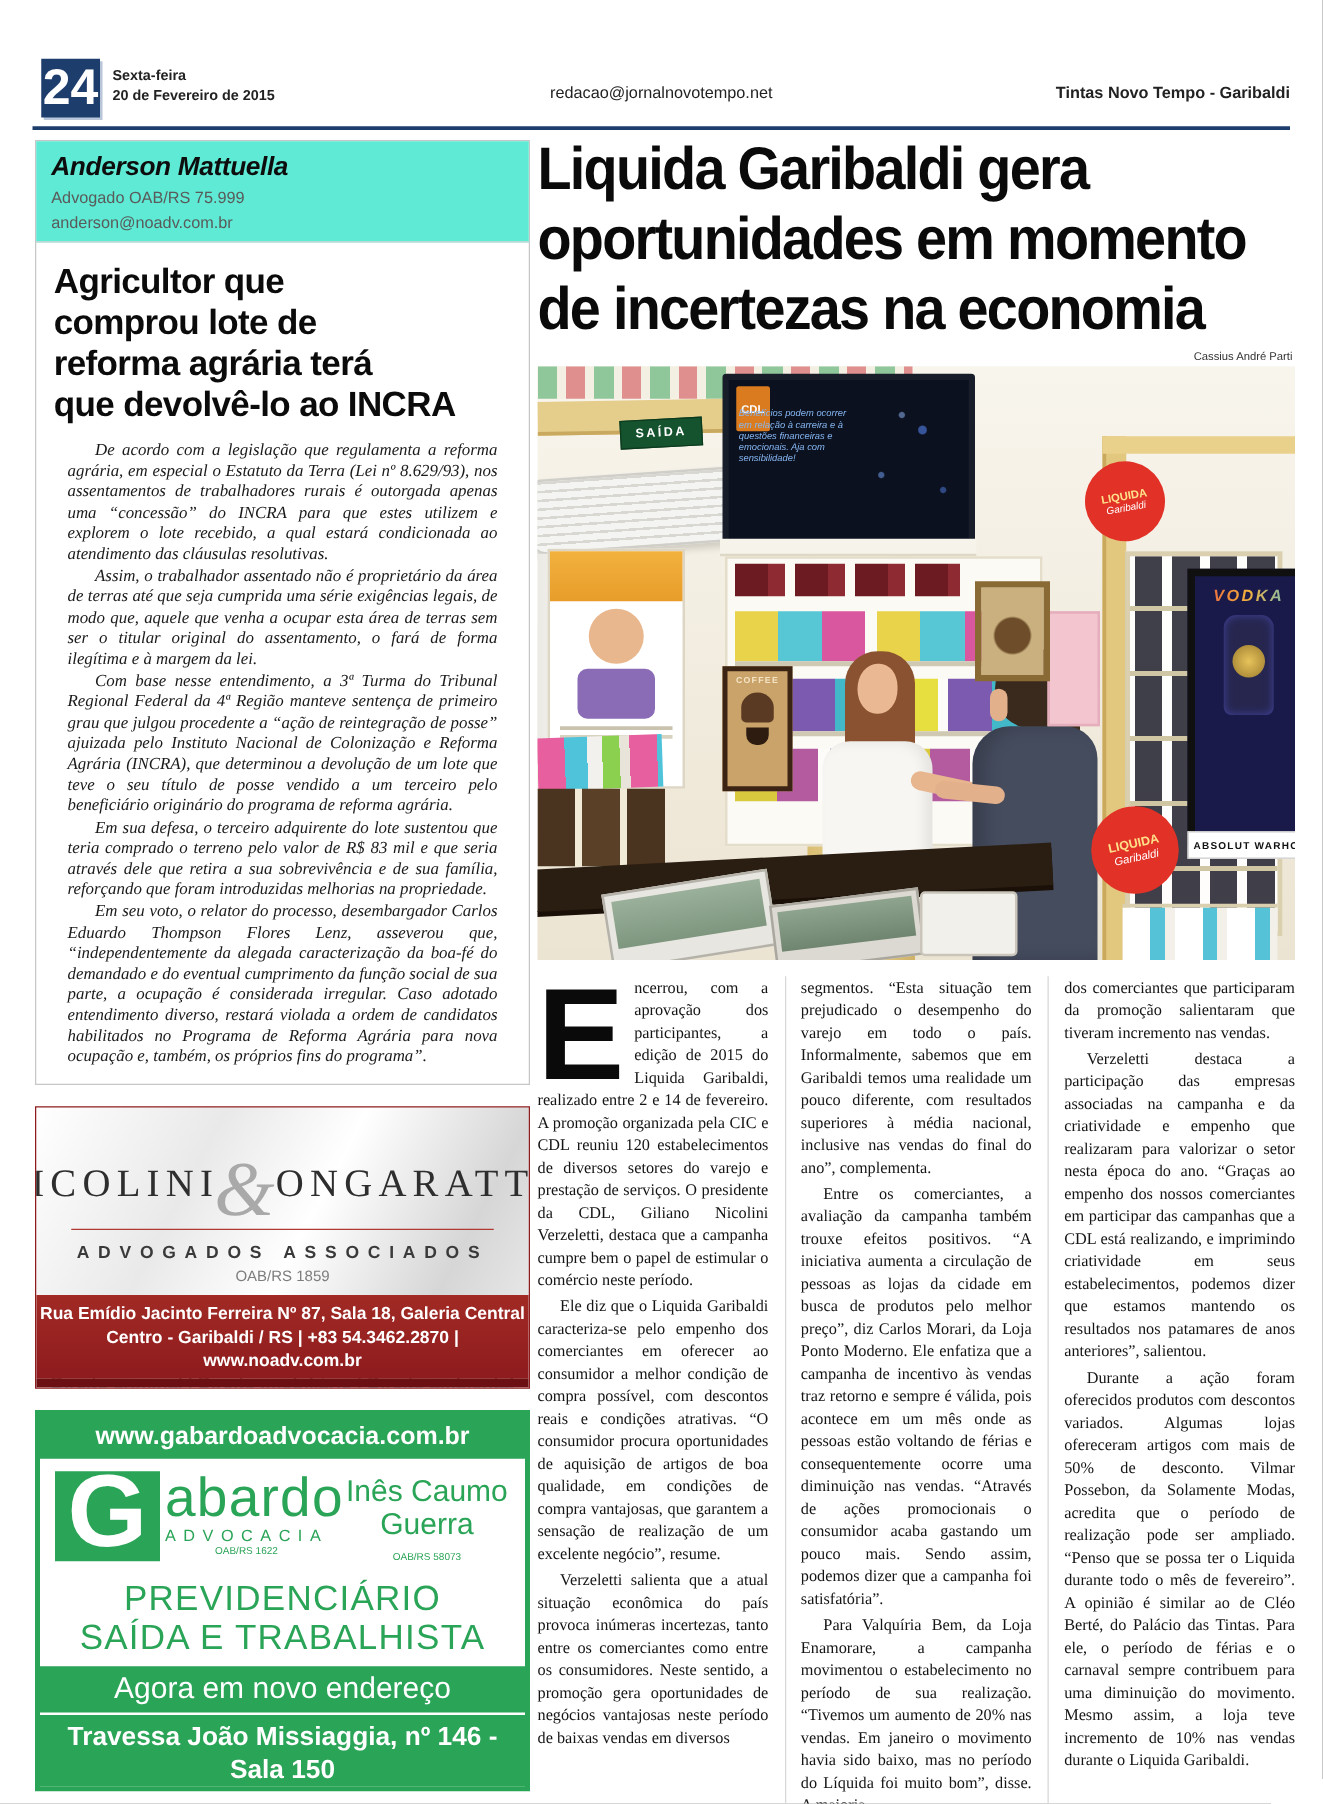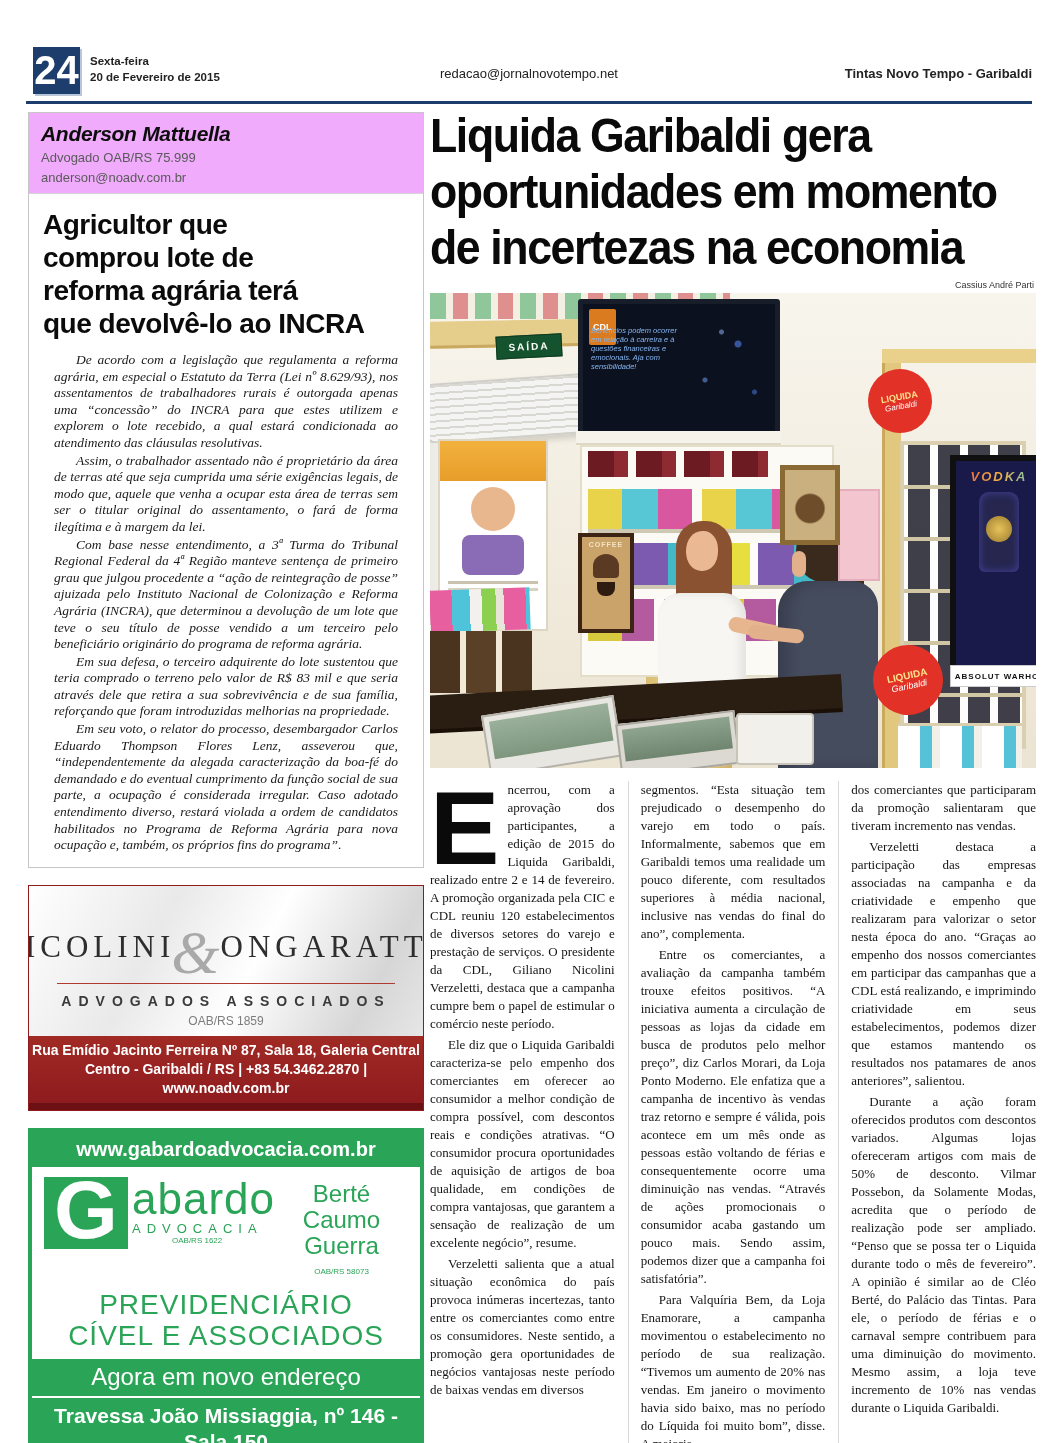--- a/index.html
+++ b/index.html
@@ -11,21 +11,21 @@
                color:#fff;font-weight:bold;font-size:40px;display:flex;align-items:center;justify-content:center;
                box-shadow:2px 2px 0 #b9c6da;}
   .dateblock{position:absolute;left:90px;top:53px;font-size:11.5px;font-weight:bold;color:#222;line-height:16px;}
   .hdr-email{position:absolute;left:50%;top:66px;transform:translateX(-50%);font-size:13px;color:#222;}
   .hdr-masthead{position:absolute;right:26px;top:66px;font-size:13px;font-weight:bold;color:#222;}
   .header-rule{position:absolute;left:26px;top:101px;width:1006px;height:3px;background:#1d3e6d;}
 
   
   .left-col{position:absolute;left:28px;top:112px;width:396px;}
   .left-article{border:1px solid #c6c6c6;background:#fff;}
-  .byline-box{background:#f0abfc;padding:9px 12px 7px;border-bottom:1px solid #d5d5d5;}
+  .byline-box{background:#5eead4;padding:9px 12px 7px;border-bottom:1px solid #d5d5d5;}
   .author{font-style:italic;font-weight:bold;font-size:21px;color:#0d0d0d;letter-spacing:-0.3px;}
   .author-sub{font-size:13px;color:#5a5a5a;line-height:17px;margin-top:3px;}
   .left-headline{padding:14px 14px 4px;font-weight:bold;font-size:28px;line-height:33px;color:#0b0b0b;
                  letter-spacing:-0.5px;}
   .left-body{padding:8px 14px 12px;font-family:"Liberation Serif",serif;font-style:italic;
              font-size:13.5px;line-height:16.6px;text-align:justify;color:#1a1a1a;}
   .left-body p{margin:0 11px 1px;text-indent:22px;}
 
   
   .ad-nicolini{margin-top:17px;border:1px solid #8e1b1e;height:224px;position:relative;overflow:hidden;
@@ -137,27 +137,27 @@
     <div class="ad-gabardo">
       <div class="gab-url">www.gabardoadvocacia.com.br</div>
       <div class="gab-mid">
         <div class="g-box">G</div>
         <div class="gab-wordwrap">
           <div class="gab-word">abardo</div>
           <div class="gab-logosub">ADVOCACIA</div>
           <div class="gab-logooab">OAB/RS 1622</div>
         </div>
         <div class="gab-partner">
-          <div>Berté Caumo Guerra</div>
+          <div>Inês Caumo Guerra</div>
           <div class="gab-partneroab">OAB/RS 58073</div>
         </div>
       </div>
       <div class="gab-areas">
         <div>PREVIDENCIÁRIO</div>
-        <div>CÍVEL E ASSOCIADOS</div>
+        <div>SAÍDA E TRABALHISTA</div>
       </div>
       <div class="gab-green">
         <div class="gab-banner">Agora em novo endereço</div>
         <div class="gab-addr">Travessa João Missiaggia, nº 146 - Sala 150</div>
 
       </div>
     </div>
   </div>
 
   <div class="main-col">

